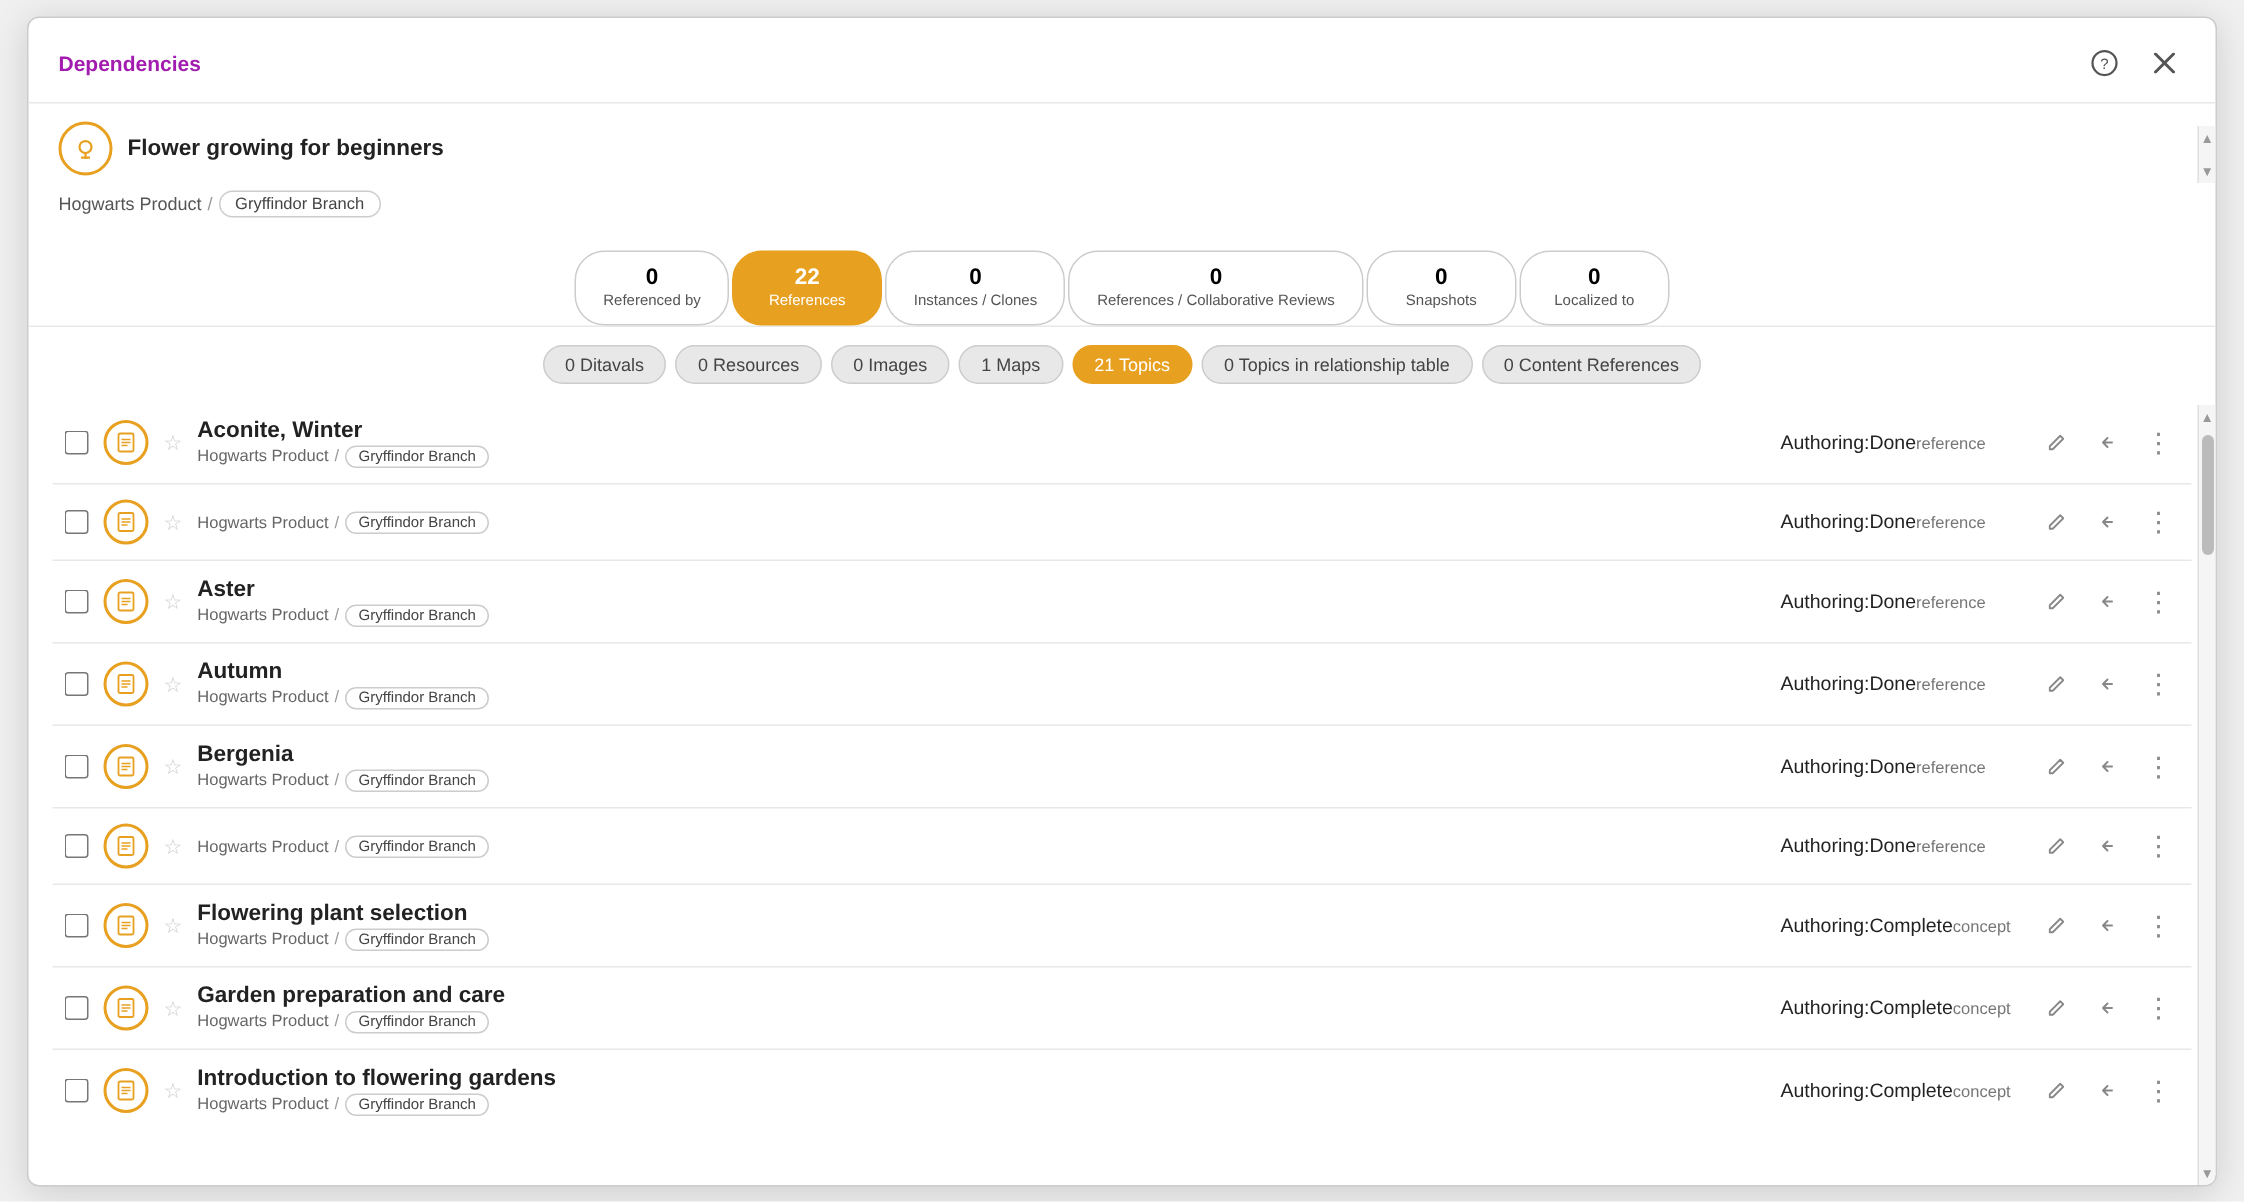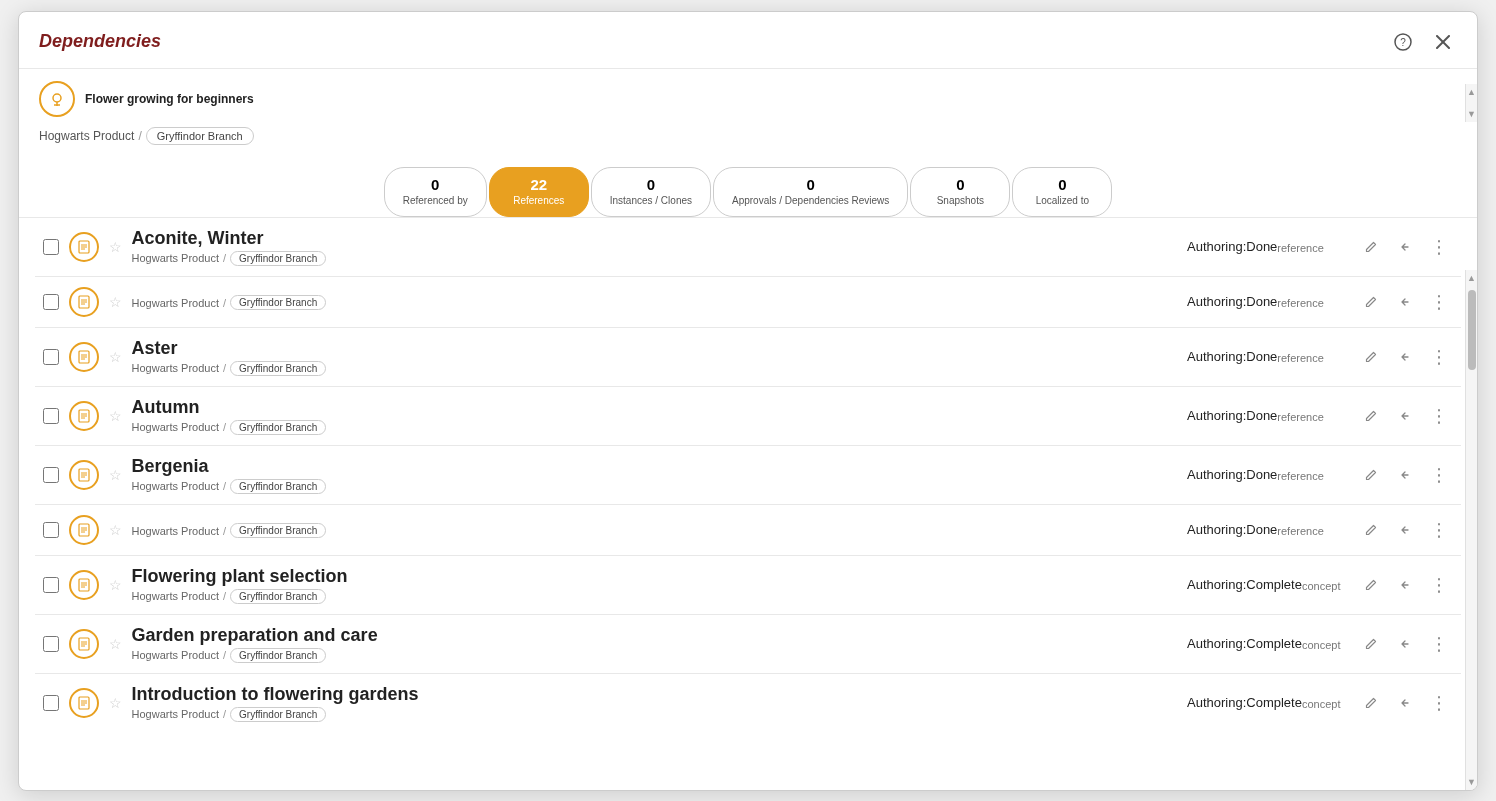--- a/index.html
+++ b/index.html
@@ -1,27 +1,27 @@
 <!DOCTYPE html>
 <html><head>
   <meta charset="utf-8">
   <style>
     * { box-sizing: border-box; margin: 0; padding: 0; }
     body { font-family: -apple-system, BlinkMacSystemFont, 'Segoe UI', Arial, sans-serif; background: #f0f0f0; display: flex; justify-content: center; align-items: center; min-height: 100vh; }
 
     .modal-overlay { background: #fff; border: 1px solid #ccc; border-radius: 8px; width: 1460px; min-height: 780px; display: flex; flex-direction: column; box-shadow: 0 4px 24px rgba(0,0,0,0.15); position: relative; overflow: hidden; }
 
     .modal-header { display: flex; align-items: center; justify-content: space-between; padding: 16px 20px 12px 20px; border-bottom: 1px solid #e8e8e8; }
-    .modal-title { font-size: 18px; font-weight: 600; color: #7f1d1d; font-style: italic; }
+    .modal-title { font-size: 14px; font-weight: 600; color: #a21caf; }
     .modal-header-actions { display: flex; align-items: center; gap: 12px; }
     .header-icon-btn { background: none; border: none; cursor: pointer; color: #555; font-size: 18px; display: flex; align-items: center; justify-content: center; width: 28px; height: 28px; border-radius: 50%; }
 
     .doc-info { display: flex; align-items: center; padding: 12px 20px 8px 20px; gap: 10px; }
     .doc-icon { width: 36px; height: 36px; border: 2px solid #e8a020; border-radius: 50%; display: flex; align-items: center; justify-content: center; color: #e8a020; font-size: 14px; }
-    .doc-title { font-size: 12px; font-weight: 600; color: #222; }
+    .doc-title { font-size: 15px; font-weight: 600; color: #222; }
     .breadcrumb { font-size: 12px; color: #666; padding: 2px 20px 10px 20px; display: flex; align-items: center; gap: 4px; }
     .breadcrumb-item { color: #555; }
     .breadcrumb-sep { color: #999; }
     .branch-badge { background: #fff; border: 1px solid #ccc; border-radius: 12px; padding: 2px 10px; font-size: 11px; color: #444; }
 
     .tabs-container { display: flex; justify-content: center; gap: 2px; padding: 12px 20px 0 20px; border-bottom: 1px solid #e8e8e8; }
     .tab { display: flex; flex-direction: column; align-items: center; padding: 8px 18px 10px 18px; border: 1px solid #ccc; border-radius: 20px; cursor: pointer; min-width: 100px; background: #fff; transition: all 0.15s; }
     .tab.active { background: #e8a020; border-color: #e8a020; color: #fff; }
     .tab-count { font-size: 15px; font-weight: 700; }
     .tab-label { font-size: 10px; color: #555; margin-top: 2px; }
@@ -34,21 +34,21 @@
 
     .list-container { flex: 1; overflow-y: auto; padding: 0 16px; }
 
     .list-item { display: flex; align-items: center; padding: 10px 8px; border-bottom: 1px solid #e8e8e8; gap: 10px; }
     .list-item:last-child { border-bottom: none; }
 
     .item-checkbox { width: 16px; height: 16px; border: 1px solid #aaa; border-radius: 3px; cursor: pointer; flex-shrink: 0; }
     .item-doc-icon { width: 30px; height: 30px; border: 2px solid #e8a020; border-radius: 50%; display: flex; align-items: center; justify-content: center; color: #e8a020; font-size: 12px; flex-shrink: 0; }
     .item-star { color: #ccc; font-size: 14px; cursor: pointer; flex-shrink: 0; }
     .item-content { flex: 1; min-width: 0; }
-    .item-name { font-size: 18px; font-weight: 600; color: #222; }
+    .item-name { font-size: 15px; font-weight: 600; color: #222; }
     .item-path { display: flex; align-items: center; gap: 4px; margin-top: 2px; font-size: 11px; color: #666; }
     .item-status { display: flex; align-items: flex-end; min-width: 160px; }
     .status-label { font-size: 13px; font-weight: 500; color: #222; }
     .status-type { font-size: 11px; color: #777; }
     .item-actions { display: flex; align-items: center; gap: 6px; flex-shrink: 0; }
     .action-btn { background: none; border: none; cursor: pointer; color: #888; font-size: 16px; width: 28px; height: 28px; display: flex; align-items: center; justify-content: center; border-radius: 4px; }
   </style>
 </head>
 <body>
 
@@ -102,32 +102,41 @@
       <div class="tab active">
         <span class="tab-count">22</span>
         <span class="tab-label">References</span>
       </div>
       <div class="tab">
         <span class="tab-count">0</span>
         <span class="tab-label">Instances / Clones</span>
       </div>
       <div class="tab">
         <span class="tab-count">0</span>
-        <span class="tab-label">Approvals / Dependencies Reviews</span>
+        <span class="tab-label">References / Collaborative Reviews</span>
       </div>
       <div class="tab">
         <span class="tab-count">0</span>
         <span class="tab-label">Snapshots</span>
       </div>
       <div class="tab">
         <span class="tab-count">0</span>
         <span class="tab-label">Localized to</span>
       </div>
     </div>
 
+  <div class="filter-tabs" id="filter-tabs-container">
+      <div class="filter-tab">0 Ditavals</div>
+      <div class="filter-tab">0 Resources</div>
+      <div class="filter-tab">0 Images</div>
+      <div class="filter-tab">1 Maps</div>
+      <div class="filter-tab active">21 Topics</div>
+      <div class="filter-tab">0 Topics in relationship table</div>
+      <div class="filter-tab">0 Content References</div>
+    </div>
 
   <div class="list-container" id="items-list-container">
       <div class="list-item">
     <input type="checkbox" class="item-checkbox" style="">
     <div class="item-doc-icon">
       <svg width="14" height="14" viewBox="0 0 14 14" fill="none">
         <rect x="2" y="1" width="10" height="12" rx="1" stroke="#e8a020" stroke-width="1.2"></rect>
         <line x1="4" y1="5" x2="10" y2="5" stroke="#e8a020" stroke-width="1"></line>
         <line x1="4" y1="7" x2="10" y2="7" stroke="#e8a020" stroke-width="1"></line>
         <line x1="4" y1="9" x2="8" y2="9" stroke="#e8a020" stroke-width="1"></line>

